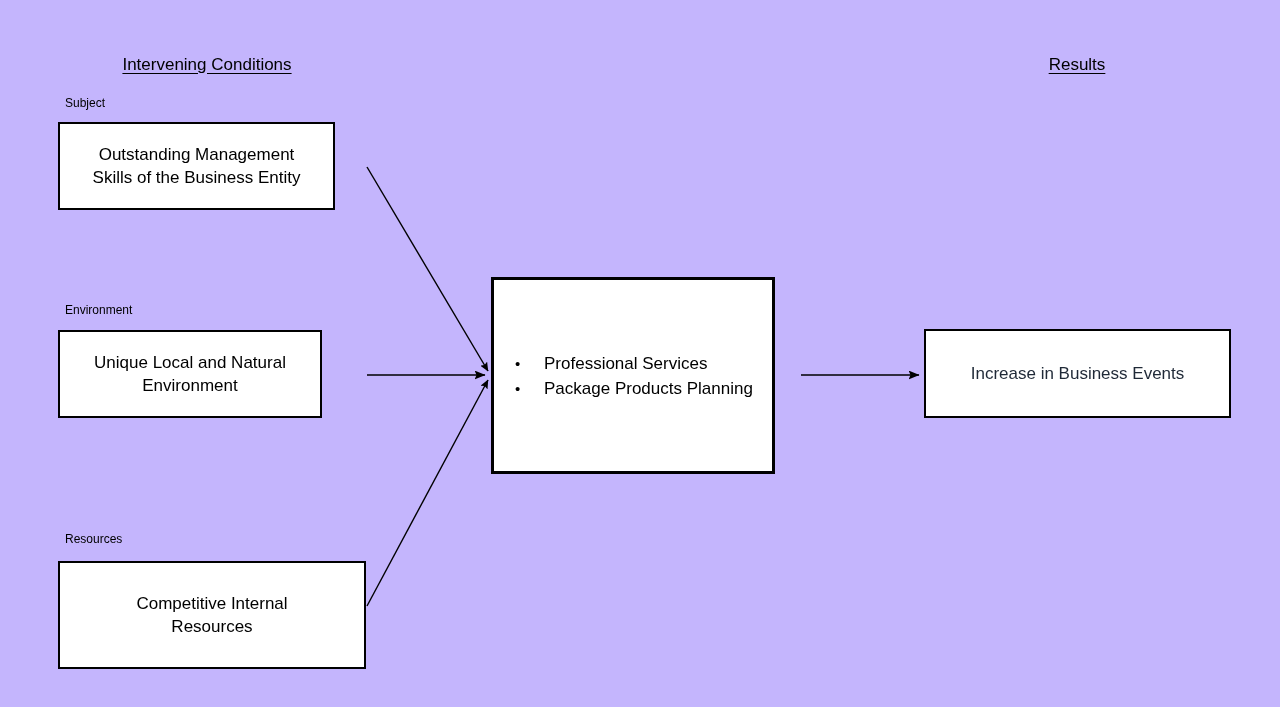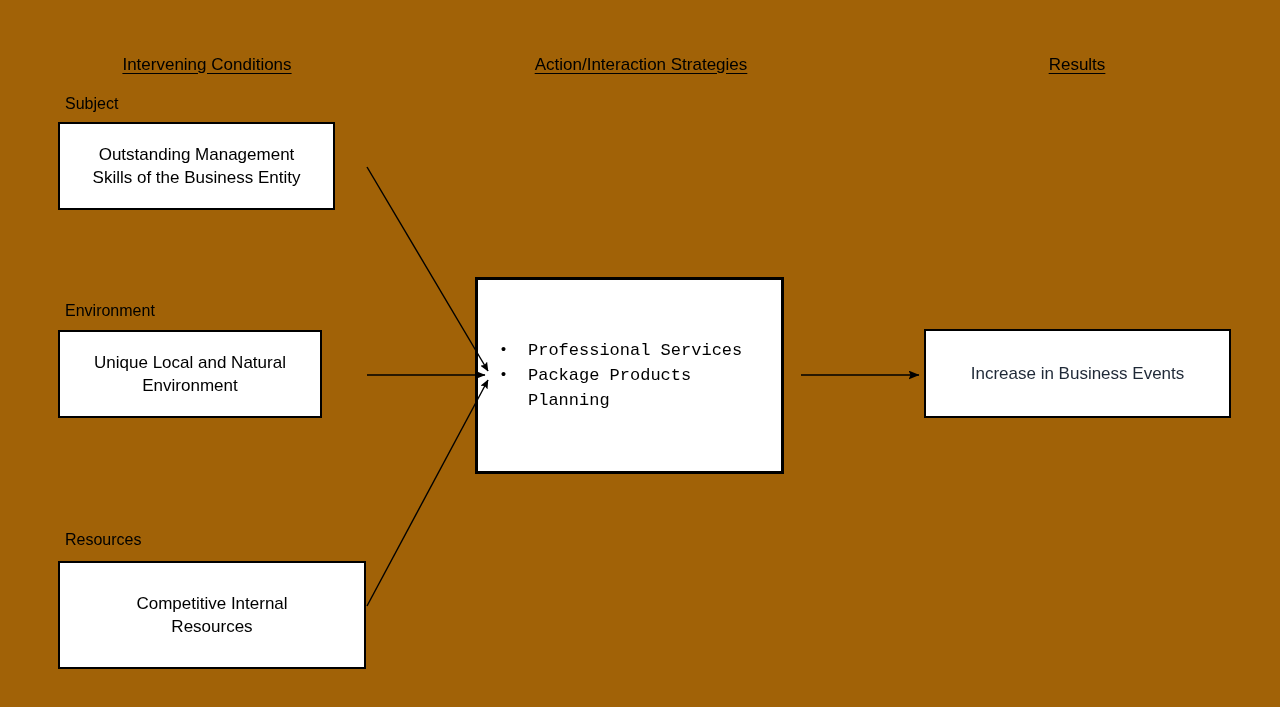--- a/index.html
+++ b/index.html
@@ -5,21 +5,21 @@
 <style>
   html, body {
     margin: 0;
     padding: 0;
     background: #ffffff;
   }
   #canvas {
     position: relative;
     width: 1280px;
     height: 707px;
-    background: #a16207;
+    background: #c4b5fd;
     overflow: hidden;
     font-family: "Liberation Sans", sans-serif;
     -webkit-font-smoothing: antialiased;
   }
 
   
   .col-header {
     position: absolute;
     font-size: 17px;
     line-height: 20px;
@@ -27,21 +27,21 @@
     text-decoration: underline;
     text-underline-offset: 3px;
     text-align: center;
     white-space: nowrap;
     transform: translateX(-50%);
   }
 
   
   .cat-label {
     position: absolute;
-    font-size: 16px;
+    font-size: 12px;
     line-height: 19px;
     color: #000000;
     white-space: nowrap;
     text-align: left;
   }
 
   
   .box {
     position: absolute;
     box-sizing: border-box;
@@ -108,21 +108,20 @@
     pointer-events: none;
   }
 </style>
 </head>
 <body>
 
 <div id="canvas">
 
   <div class="col-header" style="left:207px; top:55px;">Intervening Conditions</div>
 
-  <div class="col-header" style="left:641px; top:55px;">Action/Interaction Strategies</div>
 
   <div class="col-header" style="left:1077px; top:55px;">Results</div>
 
   <div class="cat-label" style="left:65px; top:94px;">Subject</div>
 
   <div class="cat-label" style="left:65px; top:301px;">Environment</div>
 
   <div class="cat-label" style="left:65px; top:530px;">Resources</div>
 
   <div class="box" style="left:58px; top:122px; width:277px; height:88px;">
@@ -133,21 +132,21 @@
   <div class="box" style="left:58px; top:330px; width:264px; height:88px;">
     <div class="box-text">Unique Local and Natural
 Environment</div>
   </div>
 
   <div class="box" style="left:58px; top:561px; width:308px; height:108px;">
     <div class="box-text">Competitive Internal
 Resources</div>
   </div>
 
-  <div class="box box-strategies" style="left:475px; top:277px; width:309px; height:197px;font-family:Liberation Mono, monospace;">
+  <div class="box box-strategies" style="left:491px; top:277px; width:284px; height:197px;">
     <ul class="bullet-list">
       <li class="bullet-item">Professional Services</li>
       <li class="bullet-item">Package Products Planning</li>
     </ul>
   </div>
 
   <div class="box box-result" style="left:924px; top:329px; width:307px; height:89px;">
     <div class="box-text">Increase in Business Events</div>
   </div>
 

